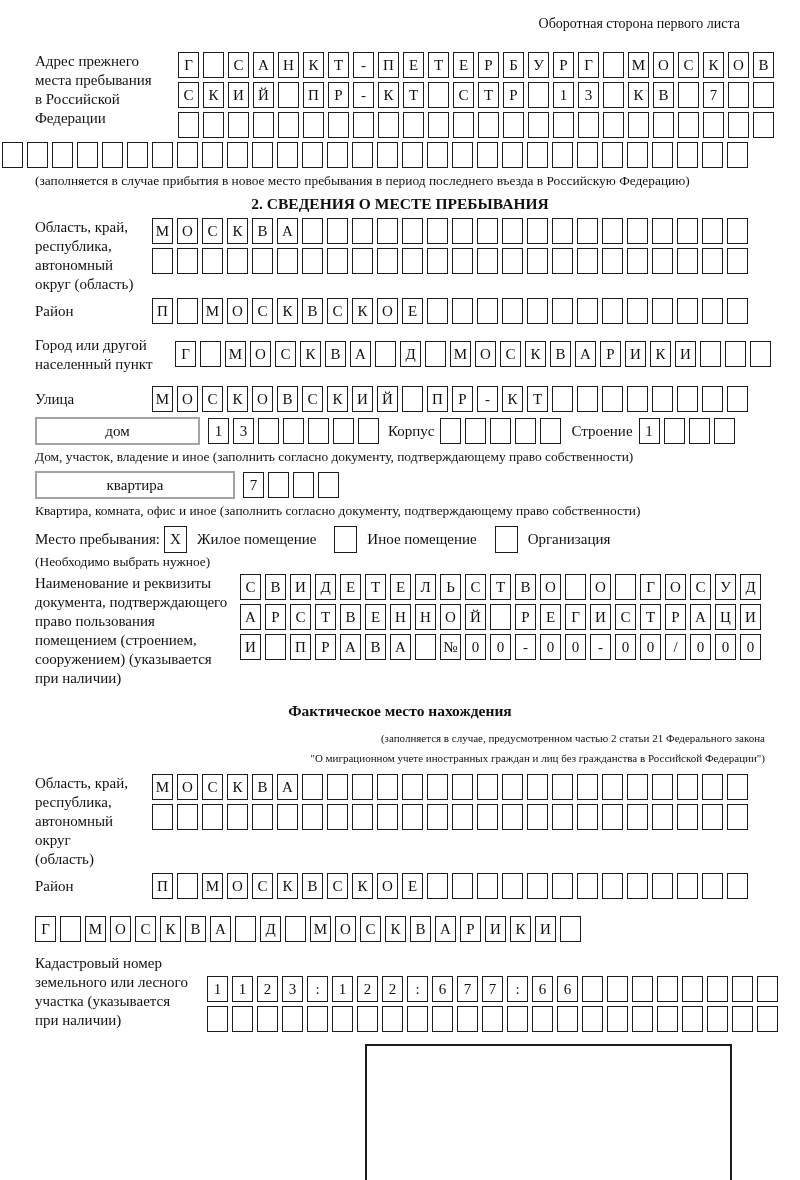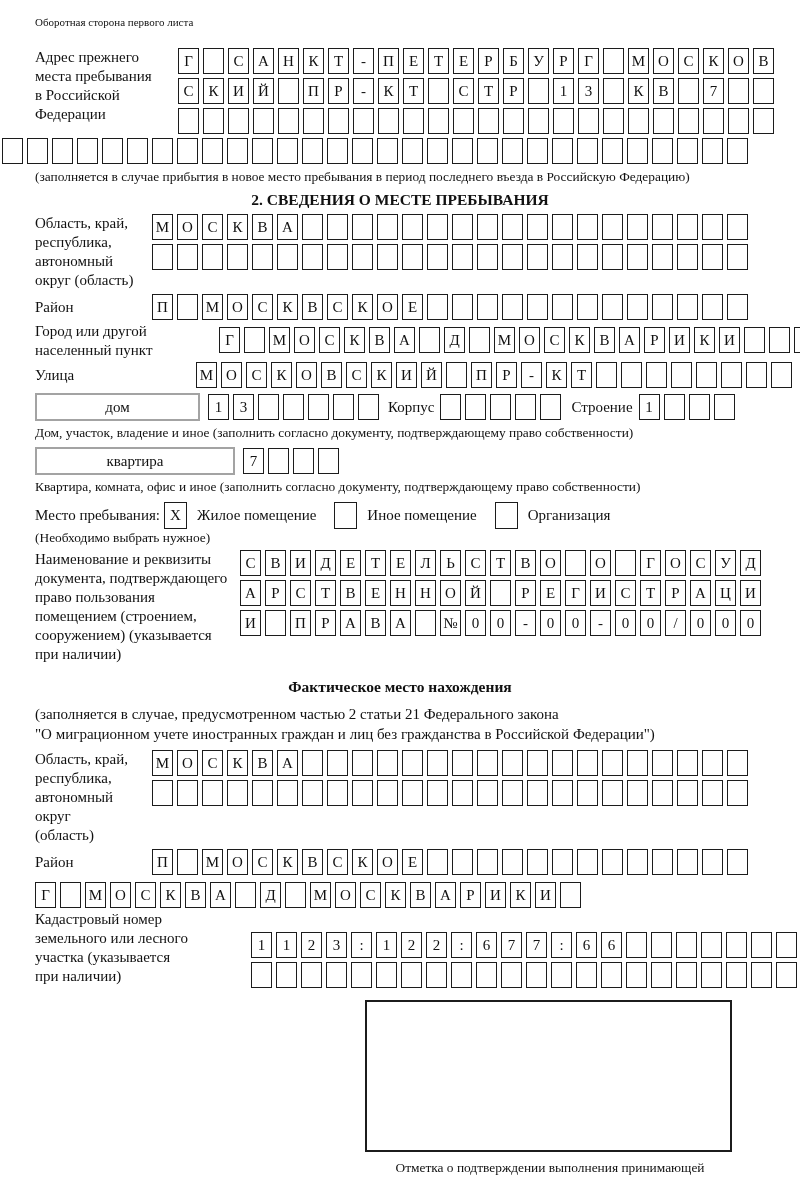--- a/index.html
+++ b/index.html
@@ -2,21 +2,21 @@
 <html><head>
 <meta charset="utf-8">
 <style>
   html,body{margin:0;padding:0;background:#fff;}
   .page{
     width:800px;height:1180px;box-sizing:border-box;
     padding:16px 35px 10px 35px;
     font-family:"Liberation Serif","DejaVu Serif",serif;
     color:#111;background:#fff;overflow:hidden;position:relative;
   }
-  .page-title{text-align:left;font-size:11px;padding-right:25px;margin-bottom:20px;}
+  .page-title{text-align:right;font-size:14px;padding-right:25px;margin-bottom:20px;}
   .frow{display:flex;align-items:flex-start;}
   .flabel{font-size:15px;line-height:19px;flex:none;}
   .cells{display:flex;gap:4px;flex:none;}
   .cell{
     width:21px;height:26px;box-sizing:border-box;flex:none;
     border:1.8px solid #1c1c1c;display:flex;align-items:center;justify-content:center;
     font-size:15px;line-height:1;
   }
   .rowstack{display:flex;flex-direction:column;gap:4px;}
   .note{font-size:13.4px;text-align:left;margin-top:5px;}
@@ -33,22 +33,22 @@
   }
   .option{display:flex;align-items:center;gap:10px;}
   .stamp-box{
     box-sizing:border-box;border:2px solid #1c1c1c;
     width:367px;height:152px;margin-left:330px;margin-top:12px;
   }
   .stamp-caption{
     width:420px;margin-left:305px;margin-top:6px;
     font-size:13.4px;line-height:19px;text-align:center;
   }
-  .centernote{font-size:15px;line-height:20px;text-align:left;}
-  .mt2{margin-top:2px;gap:44px;} .mt4{margin-top:4px;} .mt5{margin-top:5px;} .mt6{margin-top:6px;font-family:Liberation Serif, serif;}
+  .centernote{font-size:11px;line-height:20px;text-align:right;}
+  .mt2{margin-top:12px;} .mt4{margin-top:4px;} .mt5{margin-top:5px;} .mt6{margin-top:6px;font-family:Liberation Serif, serif;}
   .mt8{margin-top:8px;} .mt14{margin-top:14px;}
 </style>
 </head>
 <body>
 
 <div class="page">
 
   <div class="page-title">Оборотная сторона первого листа</div>
 
   <div class="frow">

